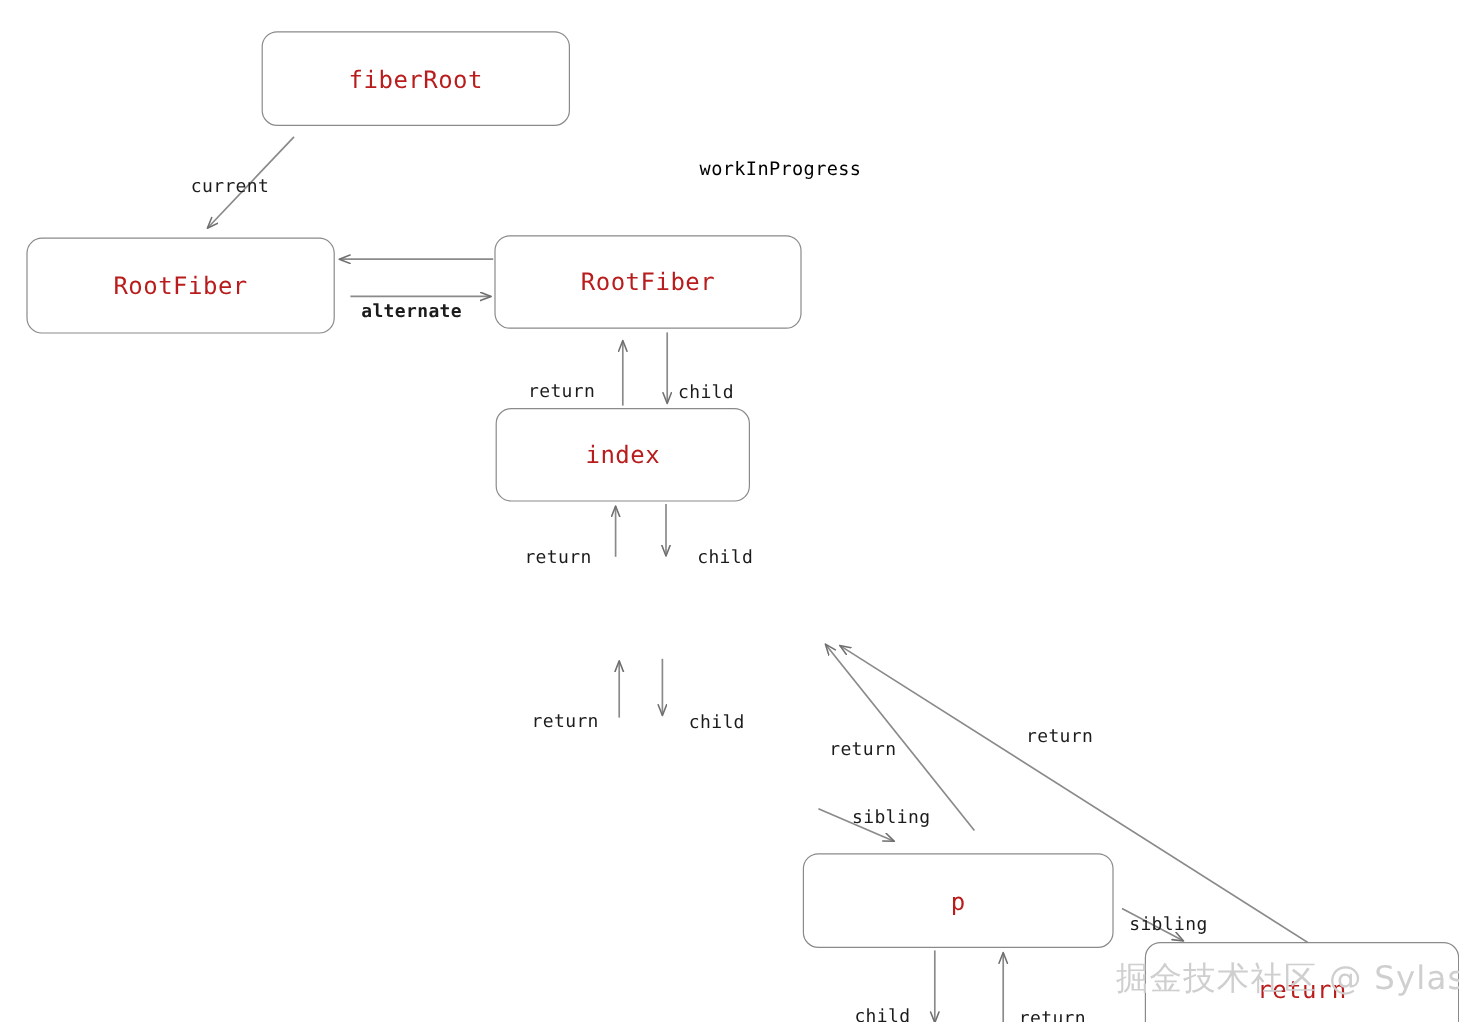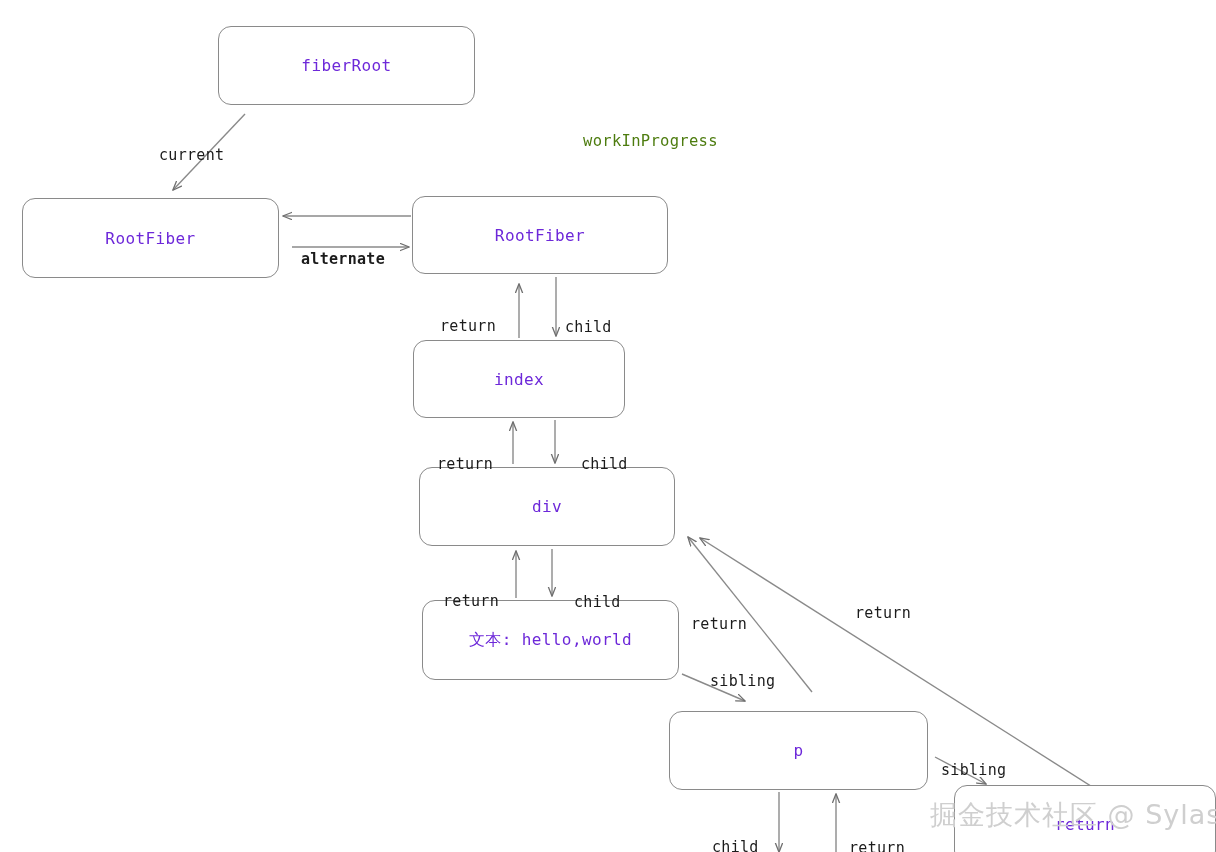--- a/index.html
+++ b/index.html
@@ -27,40 +27,40 @@
   }
   .node {
     position: absolute;
     box-sizing: border-box;
     border: 1.4px solid #8a8a8a;
     border-radius: 13px;
     background: #ffffff;
     display: flex;
     align-items: center;
     justify-content: center;
-    color: #6d28d9;
-    font-size: 16px;
+    color: #b91c1c;
+    font-size: 20px;
     letter-spacing: 0.4px;
     font-family: "DejaVu Sans Mono", "Liberation Mono", monospace;
   }
   .node-label {
     white-space: nowrap;
   }
   .edge-label {
     position: absolute;
     color: #1b1b1b;
     font-size: 15px;
     letter-spacing: 0.3px;
     white-space: nowrap;
     font-family: "DejaVu Sans Mono", "Liberation Mono", monospace;
     margin-top: 24px;
   }
   .free-label {
     position: absolute;
-    color: #4d7c0f;
+    color: #000000;
     font-size: 15.5px;
     letter-spacing: 0.3px;
     white-space: nowrap;
     font-family: "DejaVu Sans Mono", "Liberation Mono", monospace;
   }
   .watermark {
     position: absolute;
     color: #cfcfcf;
     font-size: 27px;
     letter-spacing: 1px;
@@ -119,26 +119,20 @@
   </div>
   <div class="node" style="left:22px;top:198px;width:257px;height:80px;">
     <span class="node-label">RootFiber</span>
   </div>
   <div class="node" style="left:412px;top:196px;width:256px;height:78px;">
     <span class="node-label">RootFiber</span>
   </div>
   <div class="node" style="left:413px;top:340px;width:212px;height:78px;">
     <span class="node-label">index</span>
   </div>
-  <div class="node" style="left:419px;top:467px;width:256px;height:79px;">
-    <span class="node-label">div</span>
-  </div>
-  <div class="node" style="left:422px;top:600px;width:257px;height:80px;">
-    <span class="node-label">文本: hello,world</span>
-  </div>
   <div class="node" style="left:669px;top:711px;width:259px;height:79px;">
     <span class="node-label">p</span>
   </div>
   <div class="node" style="left:954px;top:785px;width:262px;height:79px;">
     <span class="node-label">return</span>
   </div>
 
   <div class="edge-label" style="left:159px;top:122px;">current</div>
   <div class="edge-label" style="left:301px;top:226px;font-weight:bold;">alternate</div>
   <div class="edge-label" style="left:440px;top:293px;">return</div>

